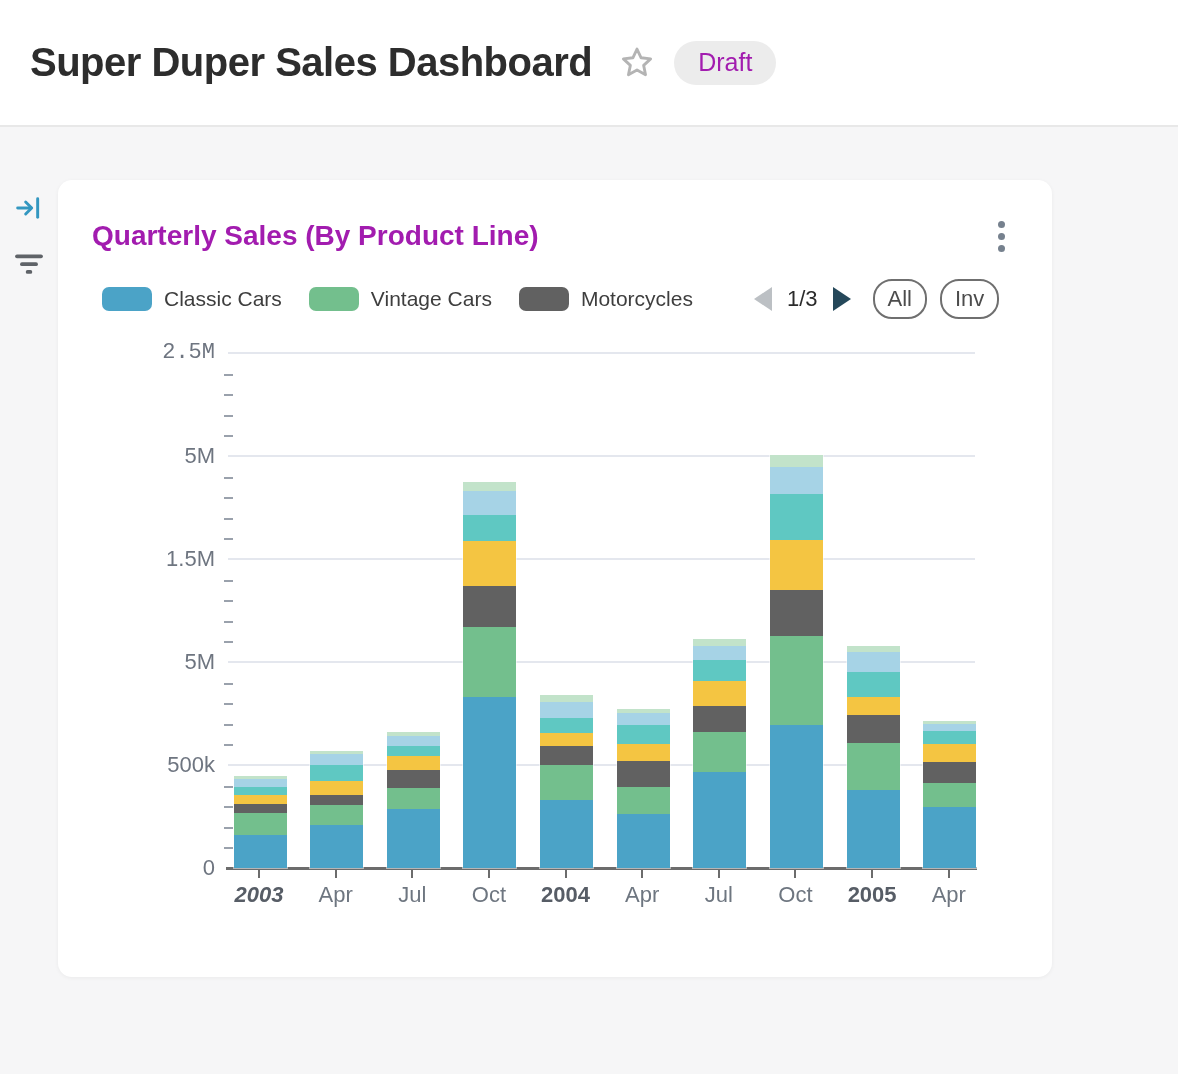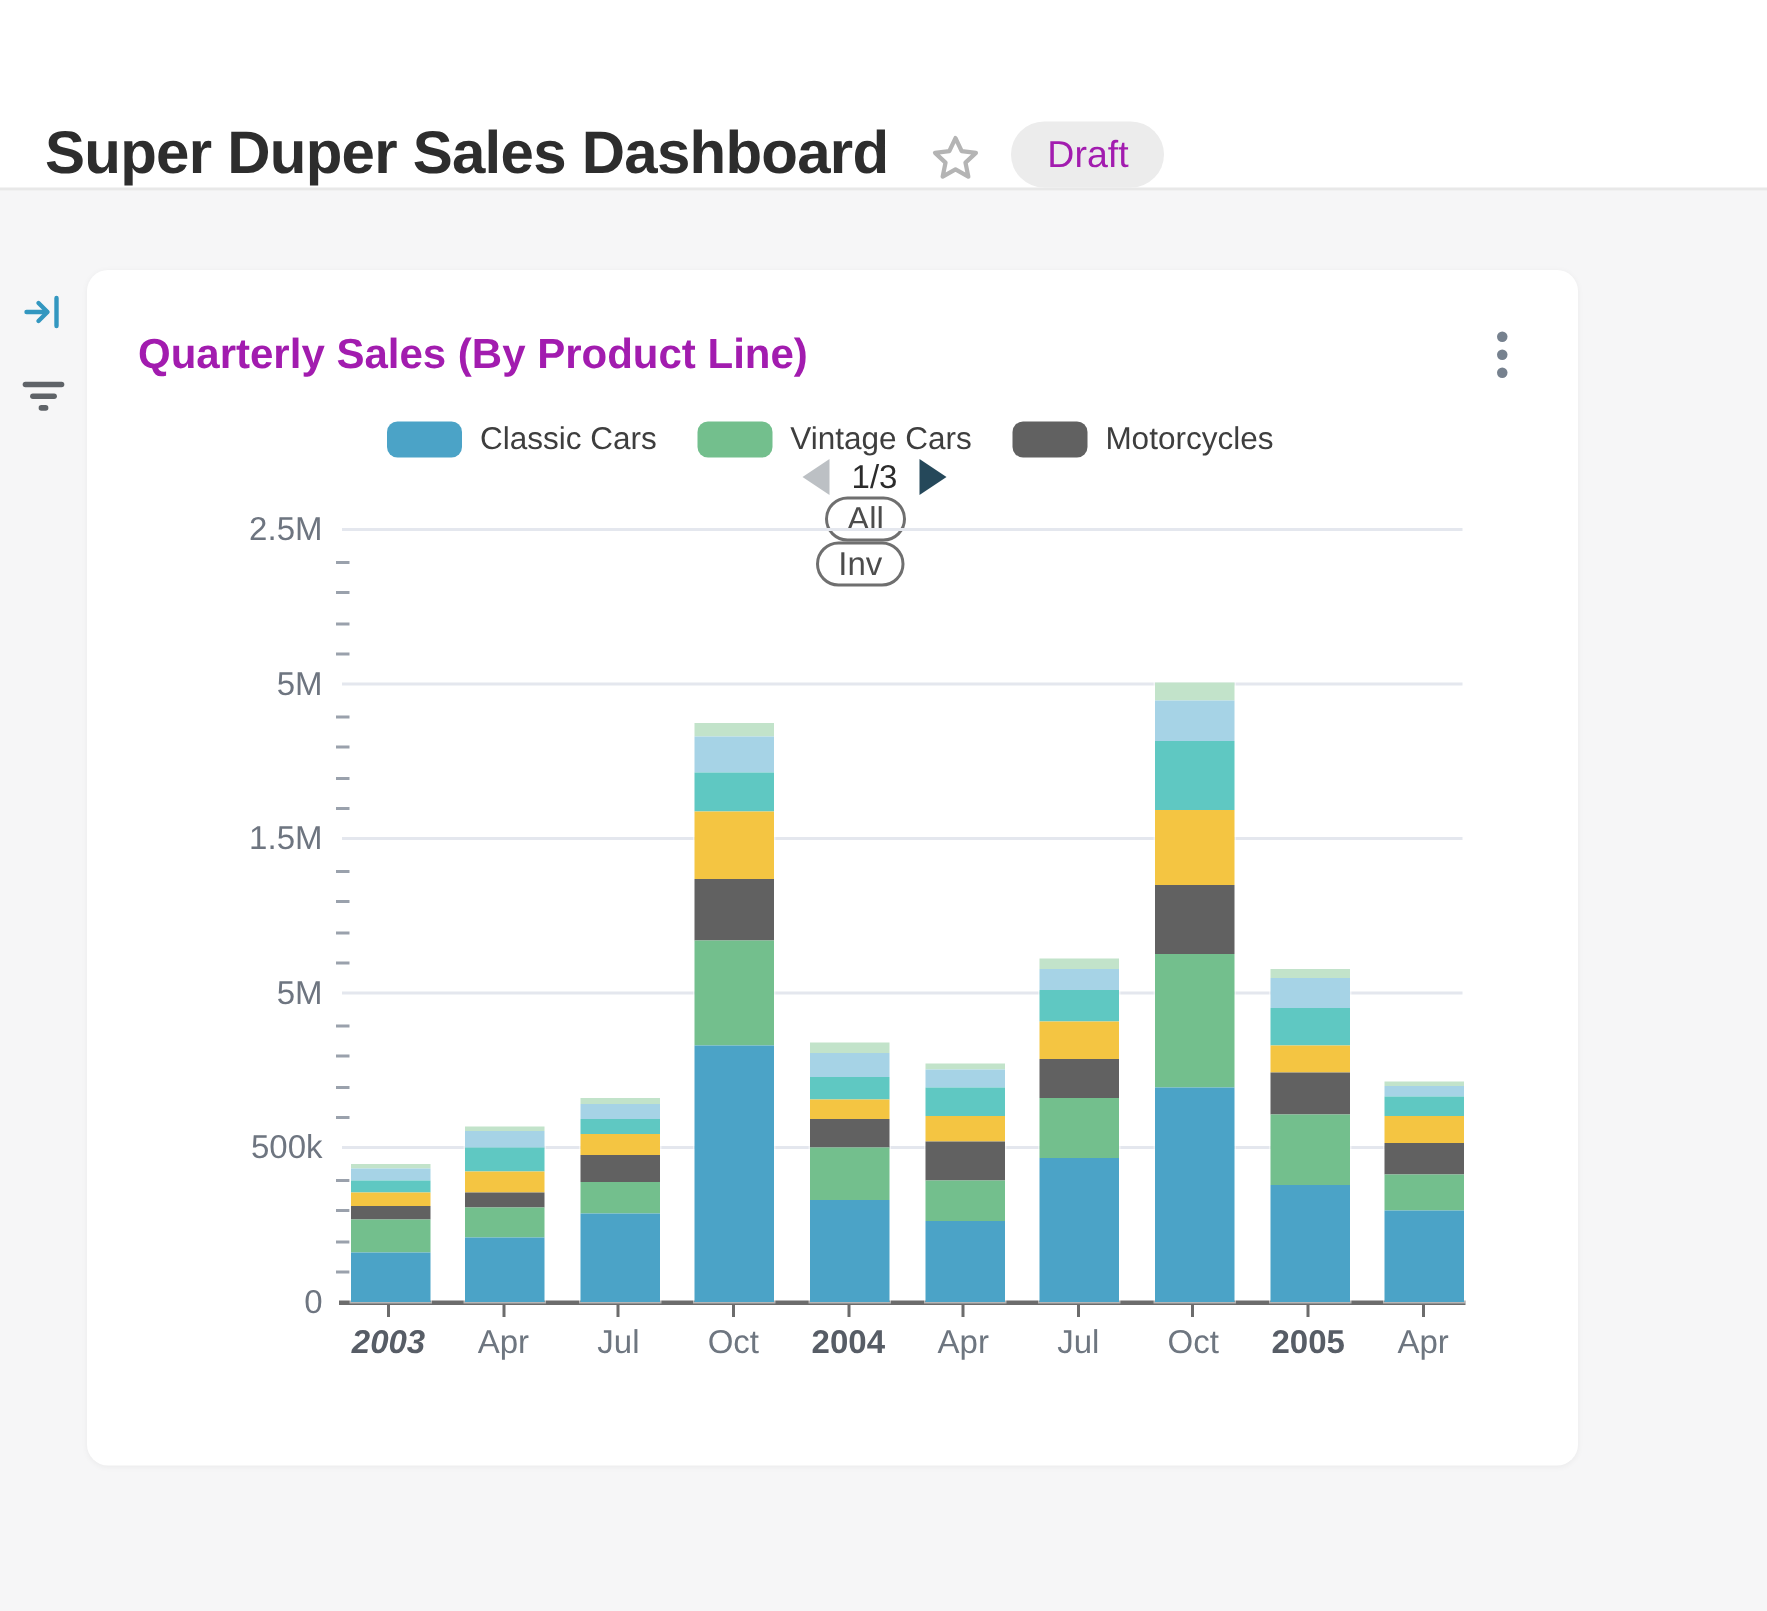--- a/index.html
+++ b/index.html
@@ -6,21 +6,21 @@
   body{
     width:1178px;height:1074px;position:relative;overflow:hidden;
     background:#f6f6f7;
     font-family:"Liberation Sans", sans-serif;
     -webkit-font-smoothing:antialiased;
   }
   
   .app-header{
     position:absolute;left:0;top:0;width:1178px;height:125px;
     background:#ffffff;border-bottom:2px solid #e8e8e8;
-    display:flex;align-items:flex-end;
+    display:flex;align-items:center;
   }
   .app-title{
     margin-left:30px;font-size:40px;font-weight:700;color:#2d2d2d;letter-spacing:-0.5px;
   }
   .star-icon{margin-left:26px;display:flex;align-items:center;cursor:pointer;}
   .draft-pill{
     margin-left:18px;height:44px;padding:0 24px;border-radius:22px;
     background:#ececec;color:#a21caf;font-size:25px;
     display:flex;align-items:center;
   }
@@ -37,21 +37,21 @@
     position:absolute;left:34px;top:40px;font-size:28px;font-weight:700;color:#a21caf;
   }
   .kebab{
     position:absolute;left:930px;top:36px;width:26px;height:40px;
     display:flex;flex-direction:column;align-items:center;justify-content:center;gap:5px;cursor:pointer;
   }
   .kebab span{width:7px;height:7px;border-radius:50%;background:#76818e;display:block;}
   
   .legend-row{
     position:absolute;left:44px;top:101px;height:36px;right:20px;
-    display:flex;align-items:center;flex-direction:column;
+    display:flex;align-items:center;
   }
   .legend-item{display:flex;align-items:center;margin-right:27px;cursor:pointer;}
   .legend-swatch{width:50px;height:24px;border-radius:7px;margin-right:12px;}
   .legend-label{font-size:21px;color:#3e3e3e;}
   .legend-pager{display:flex;align-items:center;margin-left:32px;}
   .pager-arrow{width:22px;height:26px;display:flex;align-items:center;justify-content:center;cursor:pointer;}
   .pager-label{font-size:22px;color:#2b2b2b;margin:0 13px;}
   .legend-pill{
     height:36px;padding:0 13px;border:2px solid #6f6f6f;border-radius:19px;
     font-size:22px;color:#4c4c4c;background:#fff;
@@ -144,21 +144,21 @@
           </svg>
       </div>
     </div>
 
     <div class="legend-pill all">All</div>
     <div class="legend-pill inv">Inv</div>
   </div>
 
   <div class="plot" id="plot">
       <div class="gridline" style="left: 170px; width: 747px; top: 172px;"></div>
-      <div class="y-label" style="left: 77px; top: 160px;">2.5M</div>
+      <div class="y-label" style="left: 77px; top: 160px; font-family: Liberation Mono, monospace;">2.5M</div>
       <div class="gridline" style="left: 170px; width: 747px; top: 275px;"></div>
       <div class="y-label" style="left: 77px; top: 263px;">5M</div>
       <div class="gridline" style="left: 170px; width: 747px; top: 378px;"></div>
       <div class="y-label" style="left: 77px; top: 366px;">1.5M</div>
       <div class="gridline" style="left: 170px; width: 747px; top: 481px;"></div>
       <div class="y-label" style="left: 77px; top: 469px;">5M</div>
       <div class="gridline" style="left: 170px; width: 747px; top: 584px;"></div>
       <div class="y-label" style="left: 77px; top: 572px;">500k</div>
       <div class="y-label" style="left: 77px; top: 675px;">0</div>
       <div class="minor-tick" style="left: 166px; top: 193.6px;"></div>

